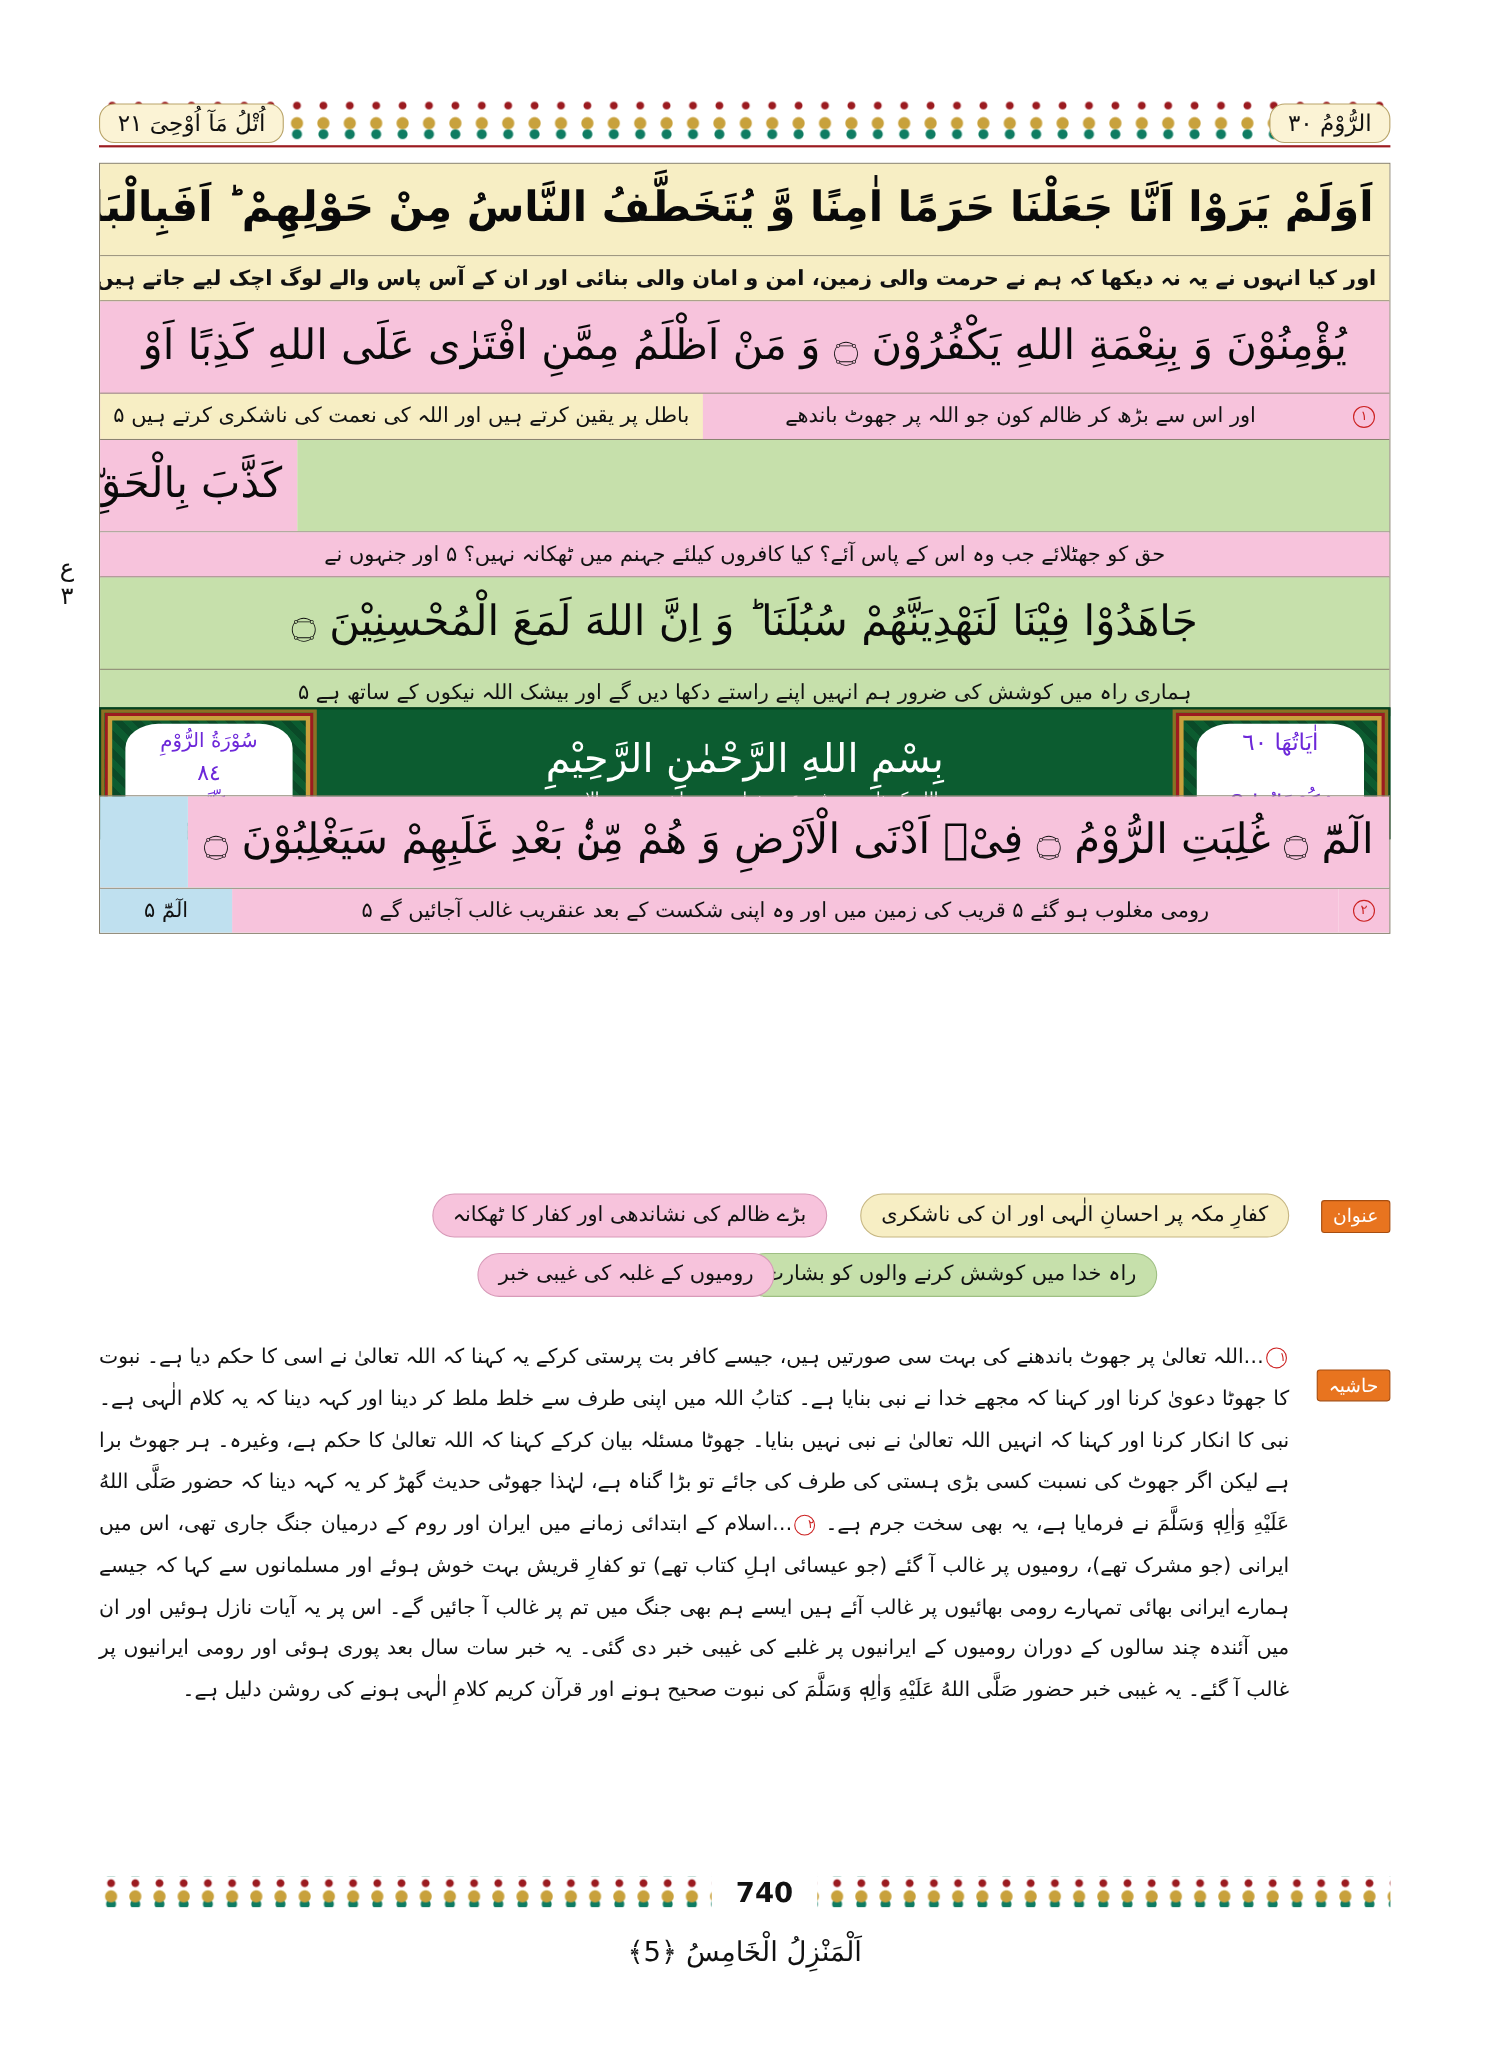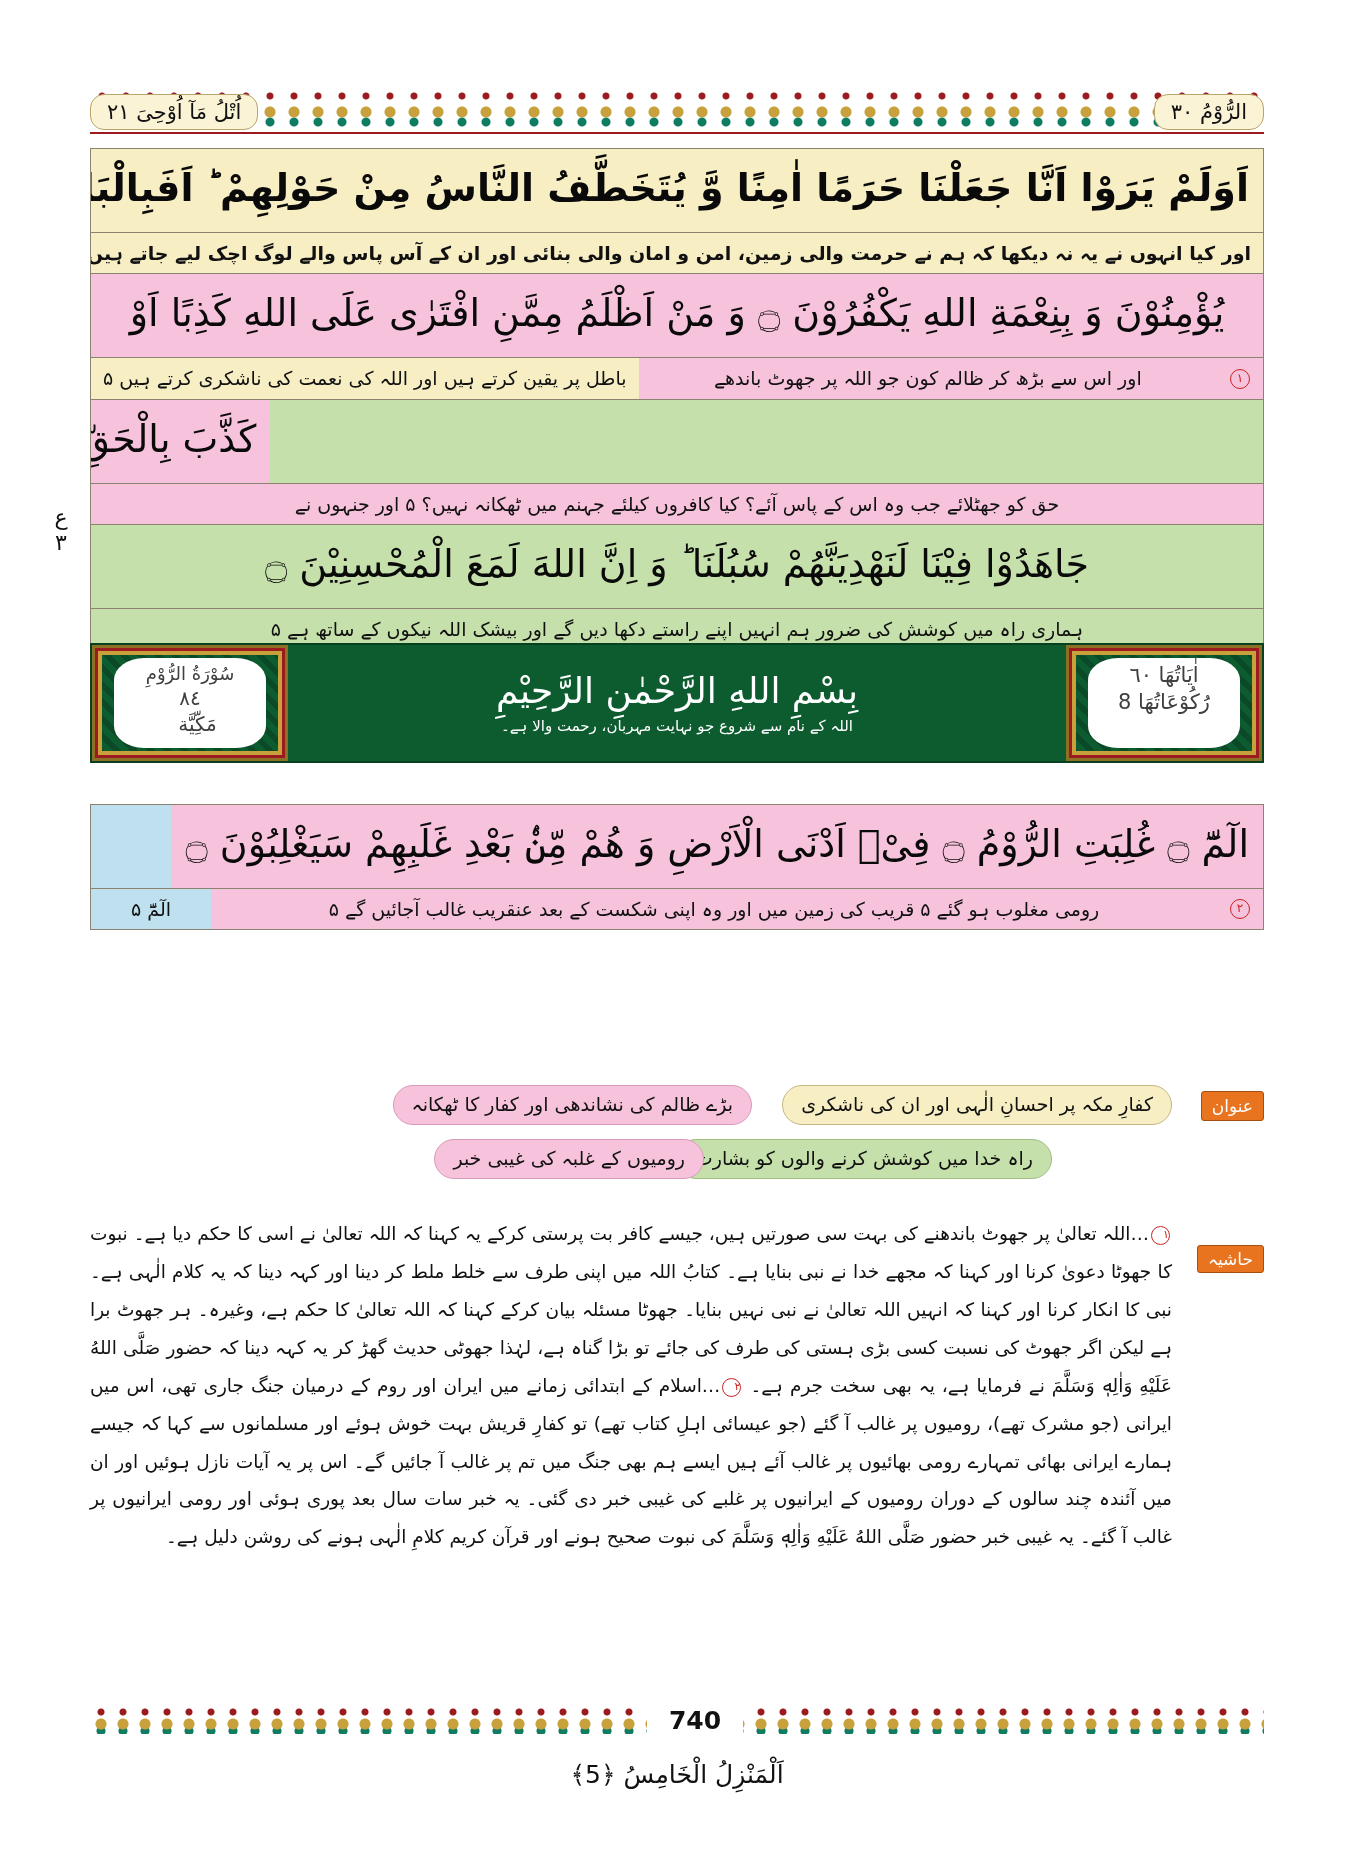--- a/index.html
+++ b/index.html
@@ -80,22 +80,22 @@
     background:
       repeating-linear-gradient(45deg,#0c5c30 0 6px,#0a4a28 6px 12px);
     border:3px solid #8d7023;box-sizing:border-box;
     display:flex;align-items:center;justify-content:center;
     box-shadow:inset 0 0 0 3px #9b1b20, inset 0 0 0 7px #c8a13c;
   }
   .banner-card{
     background:#ffffff;border-radius:30px/22px;
     padding:4px 12px;text-align:center;
     width:128px;min-height:82px;
-    display:flex;flex-direction:column;align-items:center;justify-content:flex-start;
-    font-size:21px;line-height:1.3;color:#404040;
+    display:flex;flex-direction:column;align-items:center;justify-content:space-between;
+    font-size:21px;line-height:1.3;color:#6d28d9;
   }
   .banner-mid{
     flex:1;display:flex;flex-direction:column;
     align-items:center;justify-content:center;color:#fff;
   }
   .bism{font-size:36px;line-height:1.2;letter-spacing:-1px;}
   .bism-ur{font-size:15px;line-height:1.4;margin-top:4px;}
 
   
   .topics{
@@ -233,21 +233,21 @@
     </div>
     <div class="banner-side">
       <div class="banner-card">
         <div style="font-size:18px;">سُوْرَةُ الرُّوْمِ</div>
         <div style="font-size:20px;">٨٤</div>
         <div style="font-size:20px;margin-left:15px;">مَكِّیَّة</div>
       </div>
     </div>
   </div>
 
-  <div class="content" style="top:804px;">
+  <div class="content" style="top:723px;">
     <div class="row split">
       <div style="flex:1;background:#f7c3dc;">
         <span class="ar">الٓمّٓ ۝ غُلِبَتِ الرُّوْمُ ۝ فِیْۤ اَدْنَى الْاَرْضِ وَ هُمْ مِّنْۢ بَعْدِ غَلَبِهِمْ سَیَغْلِبُوْنَ ۝</span>
       </div>
       <div style="flex:0 0 120px;background:#bfe0ef;">
         <span class="ar" style="visibility:hidden;">الٓمّٓ</span>
       </div>
     </div>
     <div class="row split">
       <div style="flex:0 0 46px;background:#f7c3dc;">

